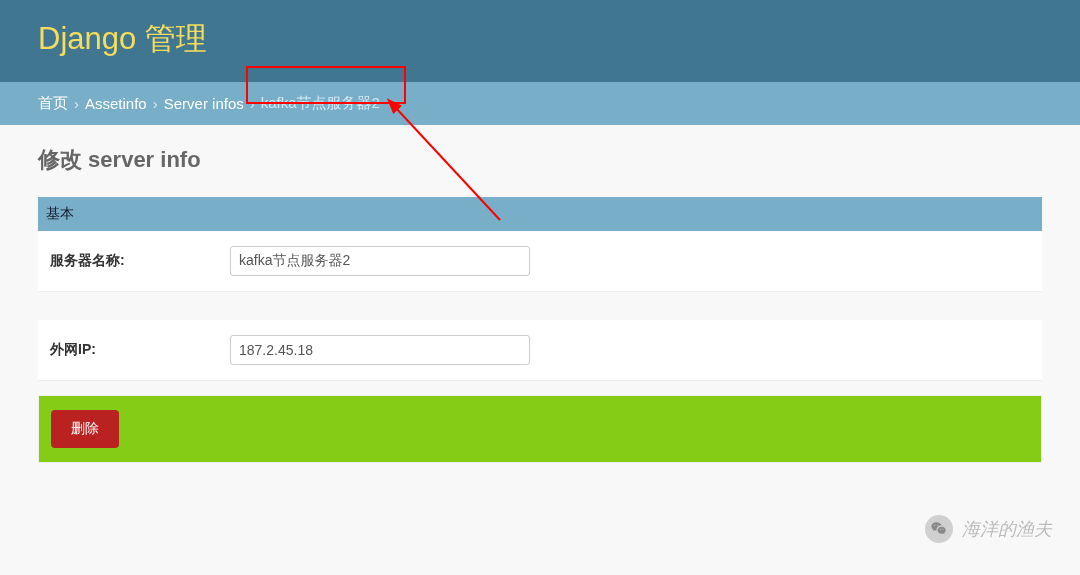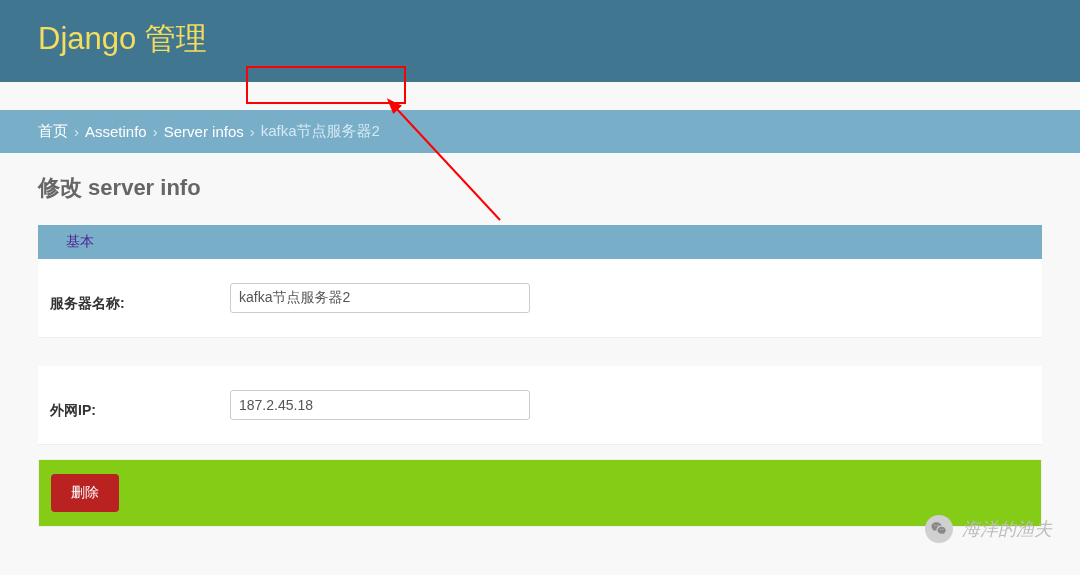--- a/index.html
+++ b/index.html
@@ -1,26 +1,26 @@
 <!DOCTYPE html>
 <html><head>
   <meta charset="utf-8">
   <style>
     * { margin:0; padding:0; box-sizing:border-box; }
     body { font-family:"Helvetica Neue",Arial,"Microsoft YaHei",sans-serif; background:#f8f8f8; width:1080px; height:575px; overflow:hidden; position:relative; }
     .header-bar { background:#417690; padding:18px 38px 22px; }
     .site-title { color:#f5dd5d; font-size:31px; font-weight:300; }
-    .breadcrumb-bar { background:#79aec8; padding:12px 38px; display:flex; align-items:center; gap:6px; color:#fff; font-size:15px;margin-top:28px; }
+    .breadcrumb-bar { background:#79aec8; padding:12px 38px; display:flex; align-items:center; gap:6px; color:#fff; font-size:15px; }
     .breadcrumb-bar .crumb-link { color:#fff; text-decoration:none; cursor:pointer; }
     .breadcrumb-bar .sep { color:#d4e8f4; }
     .breadcrumb-bar .crumb-current { color:#d4e8f4; }
     .content { padding:20px 38px; }
     .page-title { color:#666; font-size:22px; font-weight:700; margin-bottom:22px; }
-    .fieldset-header { background:#79aec8; color:#4c1d95; padding:8px 28px; font-size:14px; }
-    .field-row { background:#fff; padding:24px 12px; display:flex; align-items:flex-end; border-bottom:1px solid #eee; }
+    .fieldset-header { background:#79aec8; color:#0f172a; padding:8px 8px; font-size:14px; }
+    .field-row { background:#fff; padding:15px 12px; display:flex; align-items:center; border-bottom:1px solid #eee; }
     .field-label { width:180px; font-size:14px; color:#333; font-weight:bold; }
     .field-input { width:300px; padding:6px 8px; border:1px solid #ccc; border-radius:3px; font-size:14px; color:#555; }
     .gap-section { height:28px; }
     .submit-row { background:#84cc16; padding:14px 12px; margin-top:14px; border:1px solid #eee; }
     .delete-btn { background:#ba2121; color:#fff; border:none; padding:10px 20px; font-size:14px; border-radius:4px; cursor:pointer; }
     .annotation-box { position:absolute; left:246px; top:66px; width:160px; height:38px; border:2px solid red; pointer-events:none; }
     .annotation-arrow { position:absolute; pointer-events:none; left:0; top:0; }
     .watermark { position:absolute; right:28px; bottom:32px; display:flex; align-items:center; gap:9px; color:#bcbcbc; font-size:18px; font-style:italic; font-family:"KaiTi","STKaiti",serif; pointer-events:none; }
     .wm-icon { width:28px; height:28px; border-radius:50%; background:#d0d0d0; display:flex; align-items:center; justify-content:center; }
     .wm-icon svg { width:18px; height:18px; fill:#888; }

